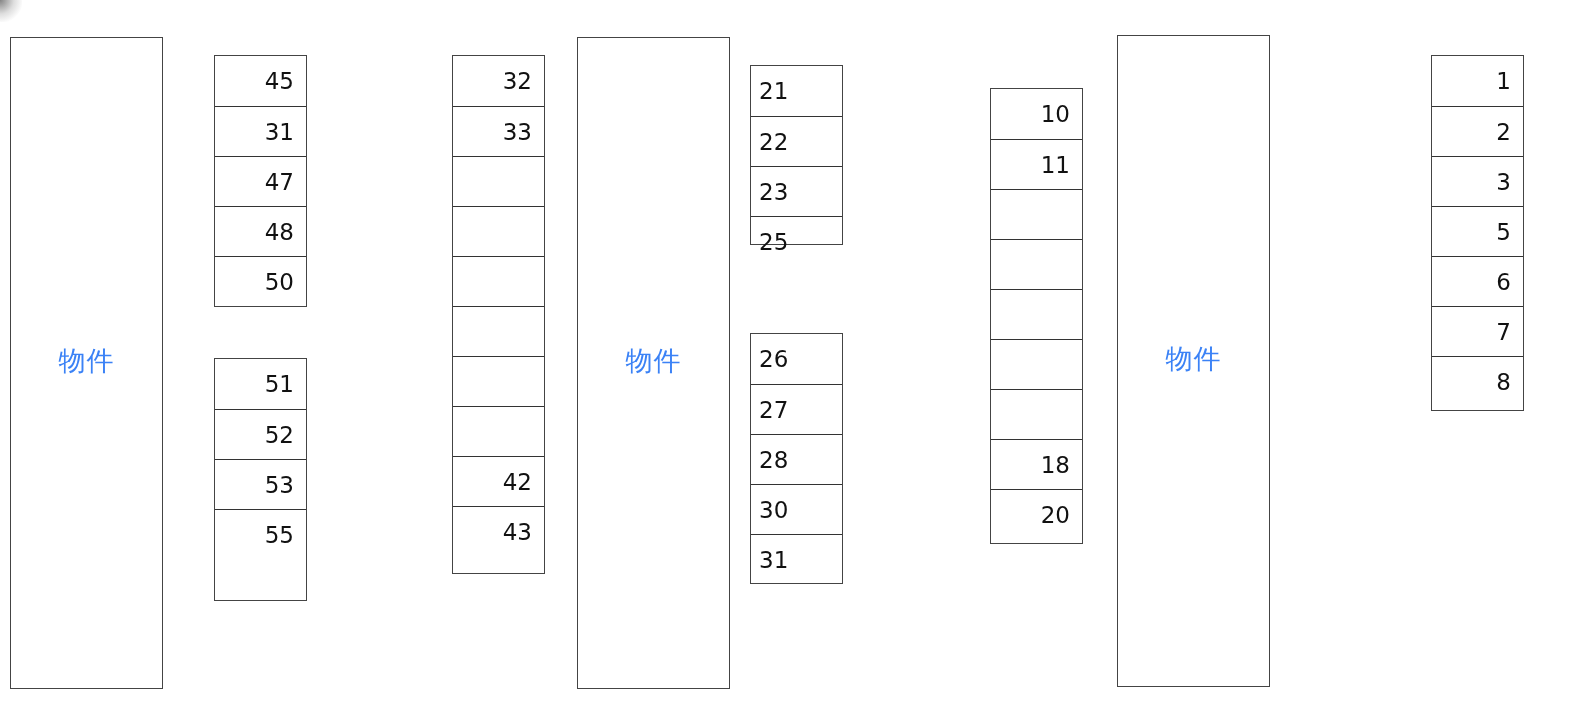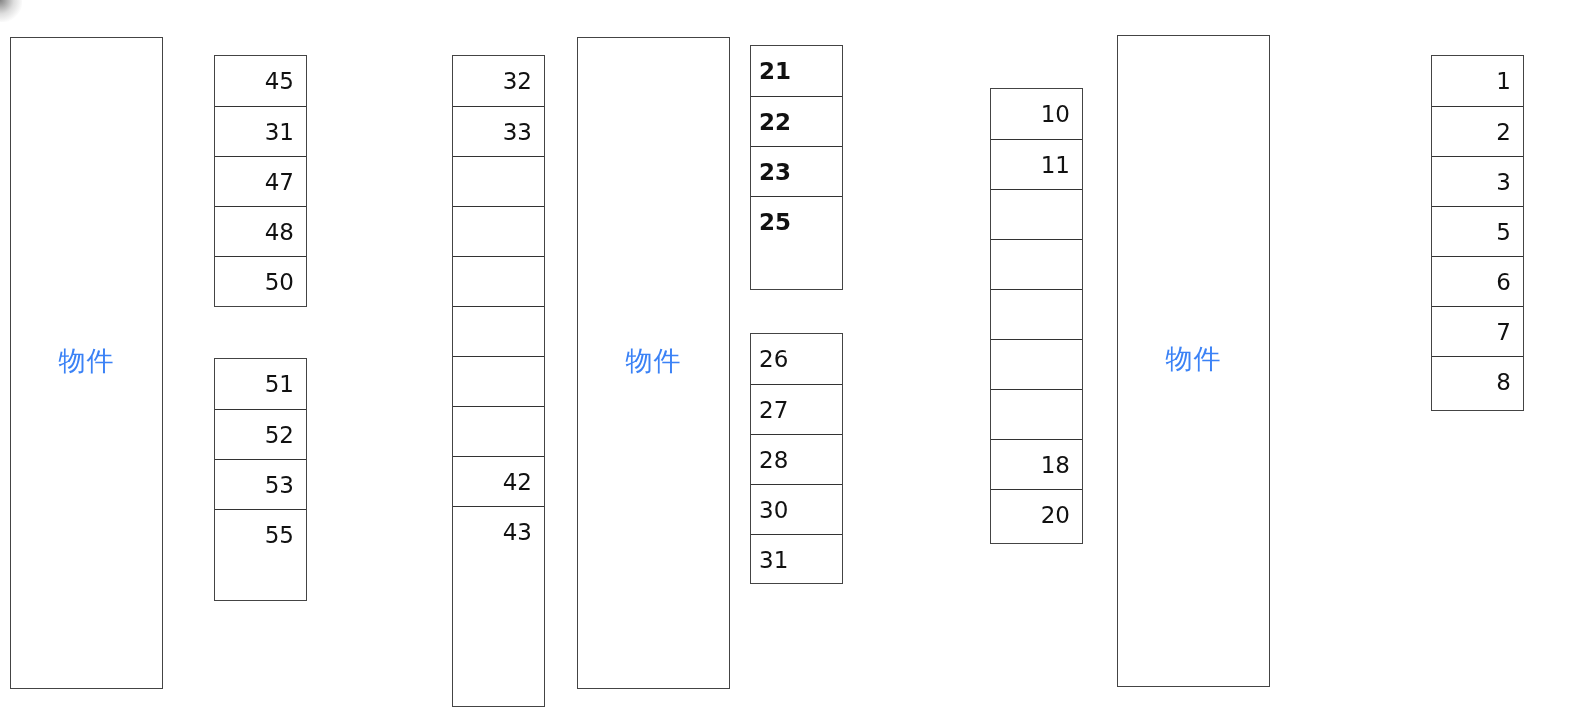--- a/index.html
+++ b/index.html
@@ -93,21 +93,21 @@
       <span>52</span>
     </div>
   <div class="slot">
       <span>53</span>
     </div>
   <div class="slot">
       <span>55</span>
     </div>
 </div>
 
-<div class="slot-column align-right" style="left:452px; top:55px; height:652px;">
+<div class="slot-column align-right" style="left:452px; top:55px; height:519px;">
   <div class="slot">
       <span>32</span>
     </div>
   <div class="slot">
       <span>33</span>
     </div>
   <div class="slot">
       <span></span>
     </div>
   <div class="slot">
@@ -130,21 +130,21 @@
     </div>
   <div class="slot">
       <span>43</span>
     </div>
 </div>
 
 <div class="building" style="left:577px; top:37px; width:153px; height:652px;">
   <div class="building-label">物件</div>
 </div>
 
-<div class="slot-column align-left" style="left:750px; top:45px; height:245px;font-weight:bold;">
+<div class="slot-column align-left" style="left:750px; top:65px; height:180px;">
   <div class="slot">
       <span>21</span>
     </div>
   <div class="slot">
       <span>22</span>
     </div>
   <div class="slot">
       <span>23</span>
     </div>
   <div class="slot">

